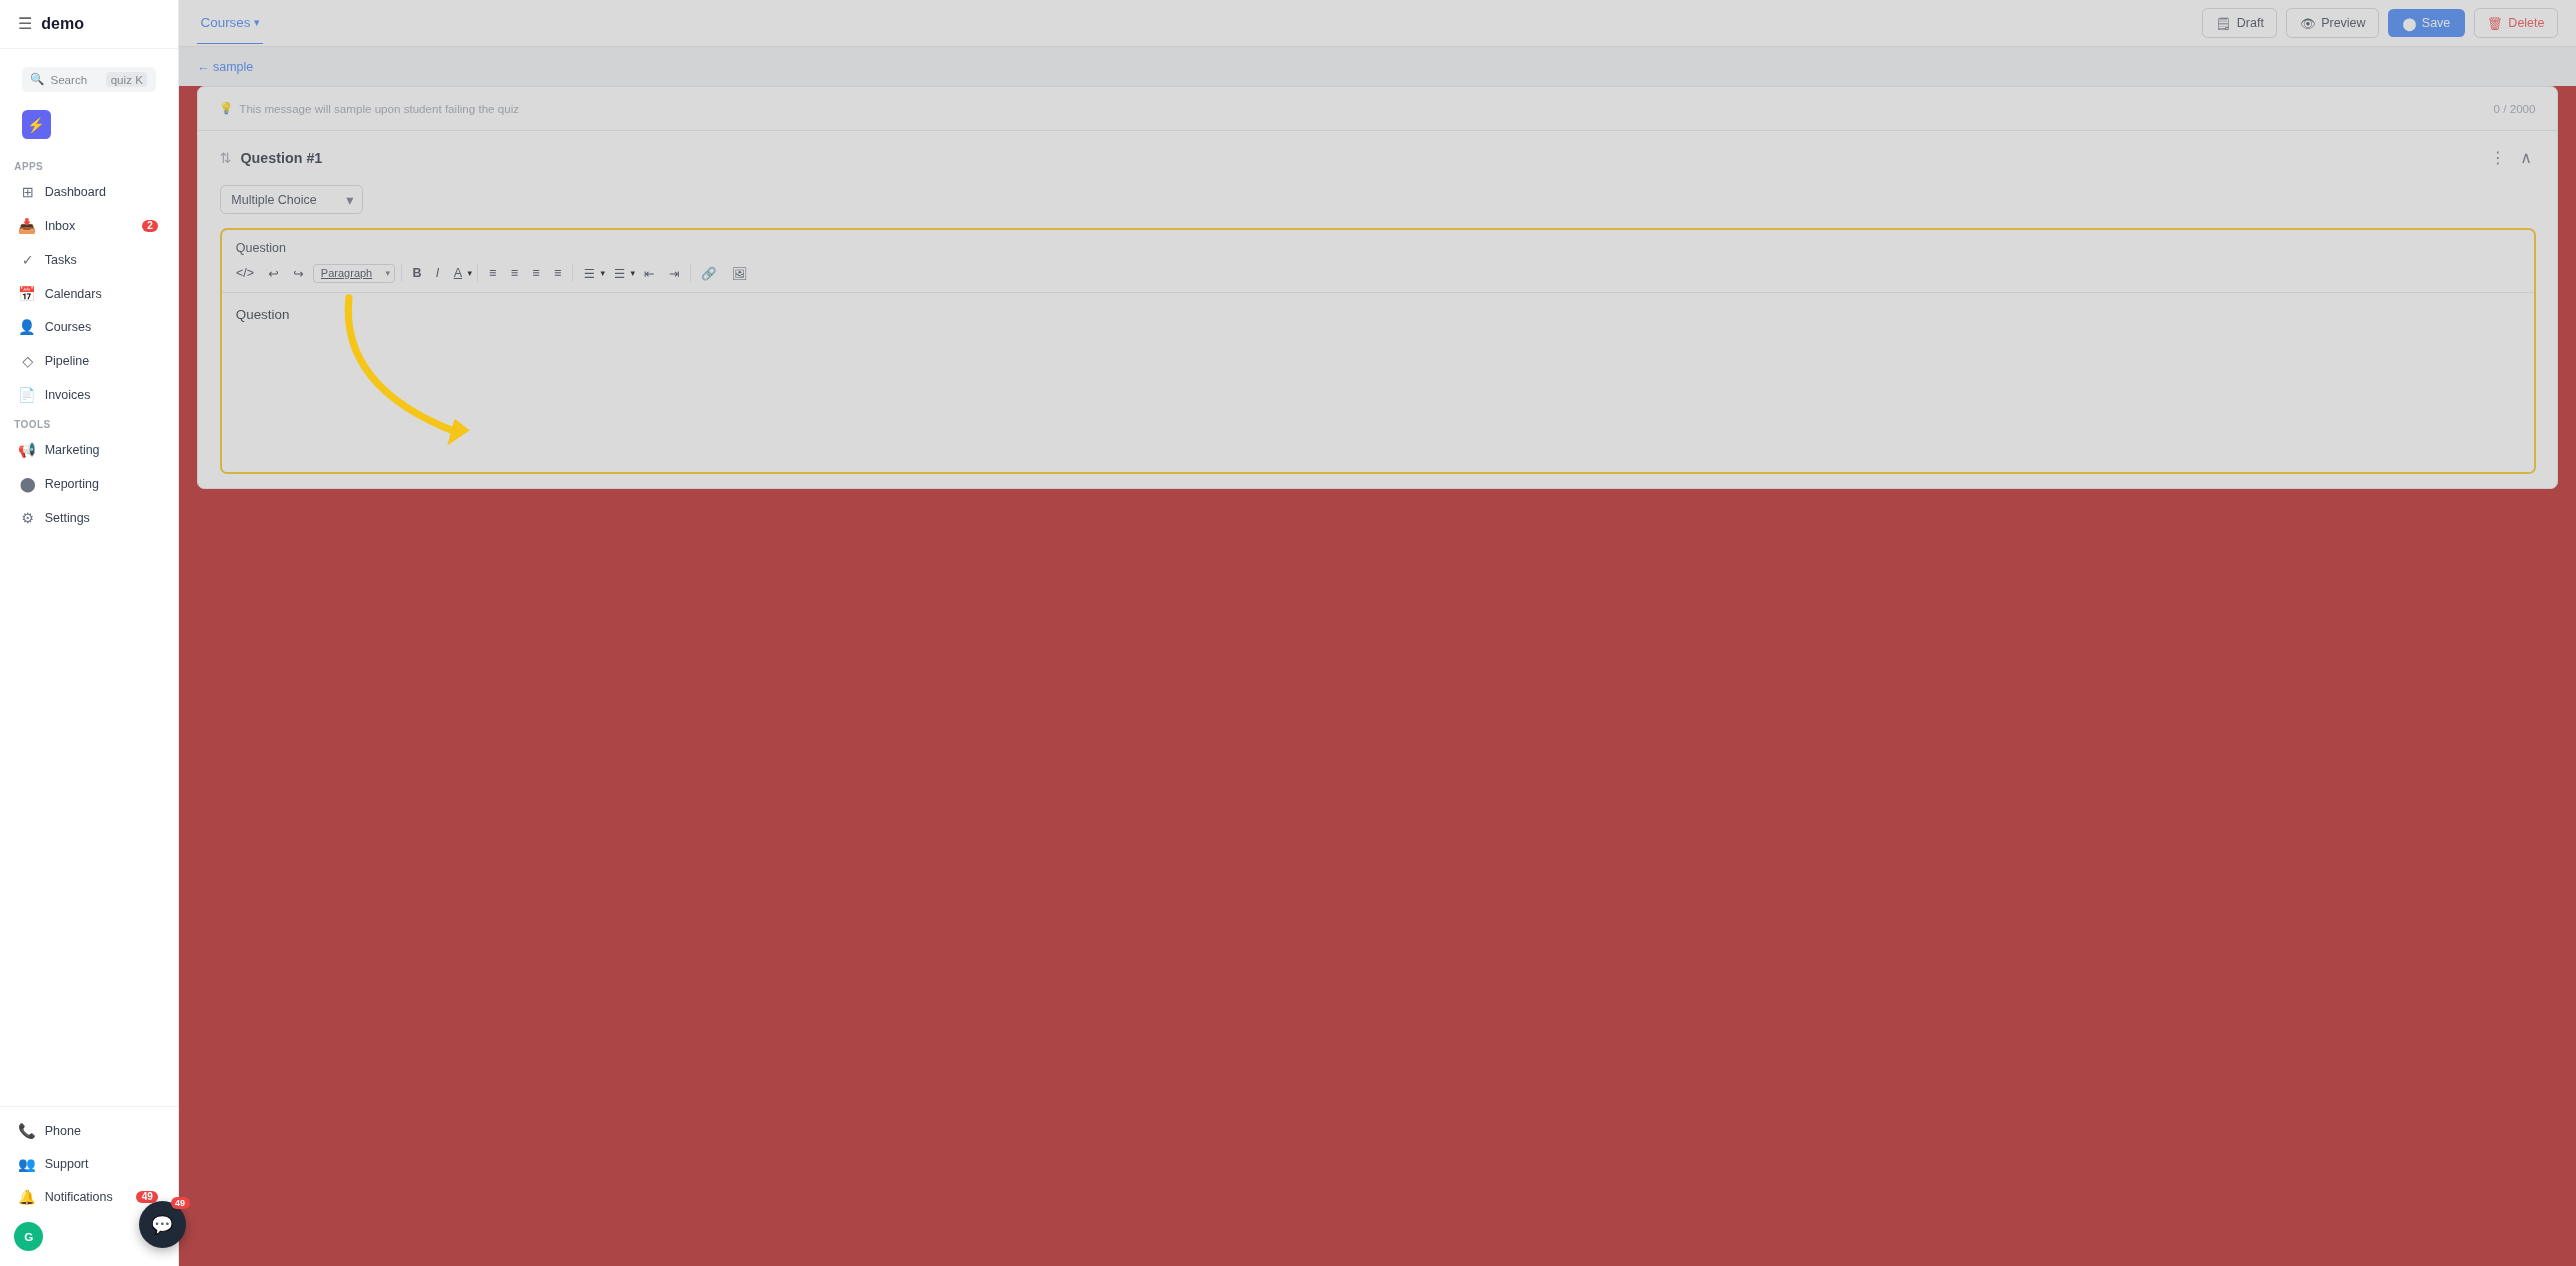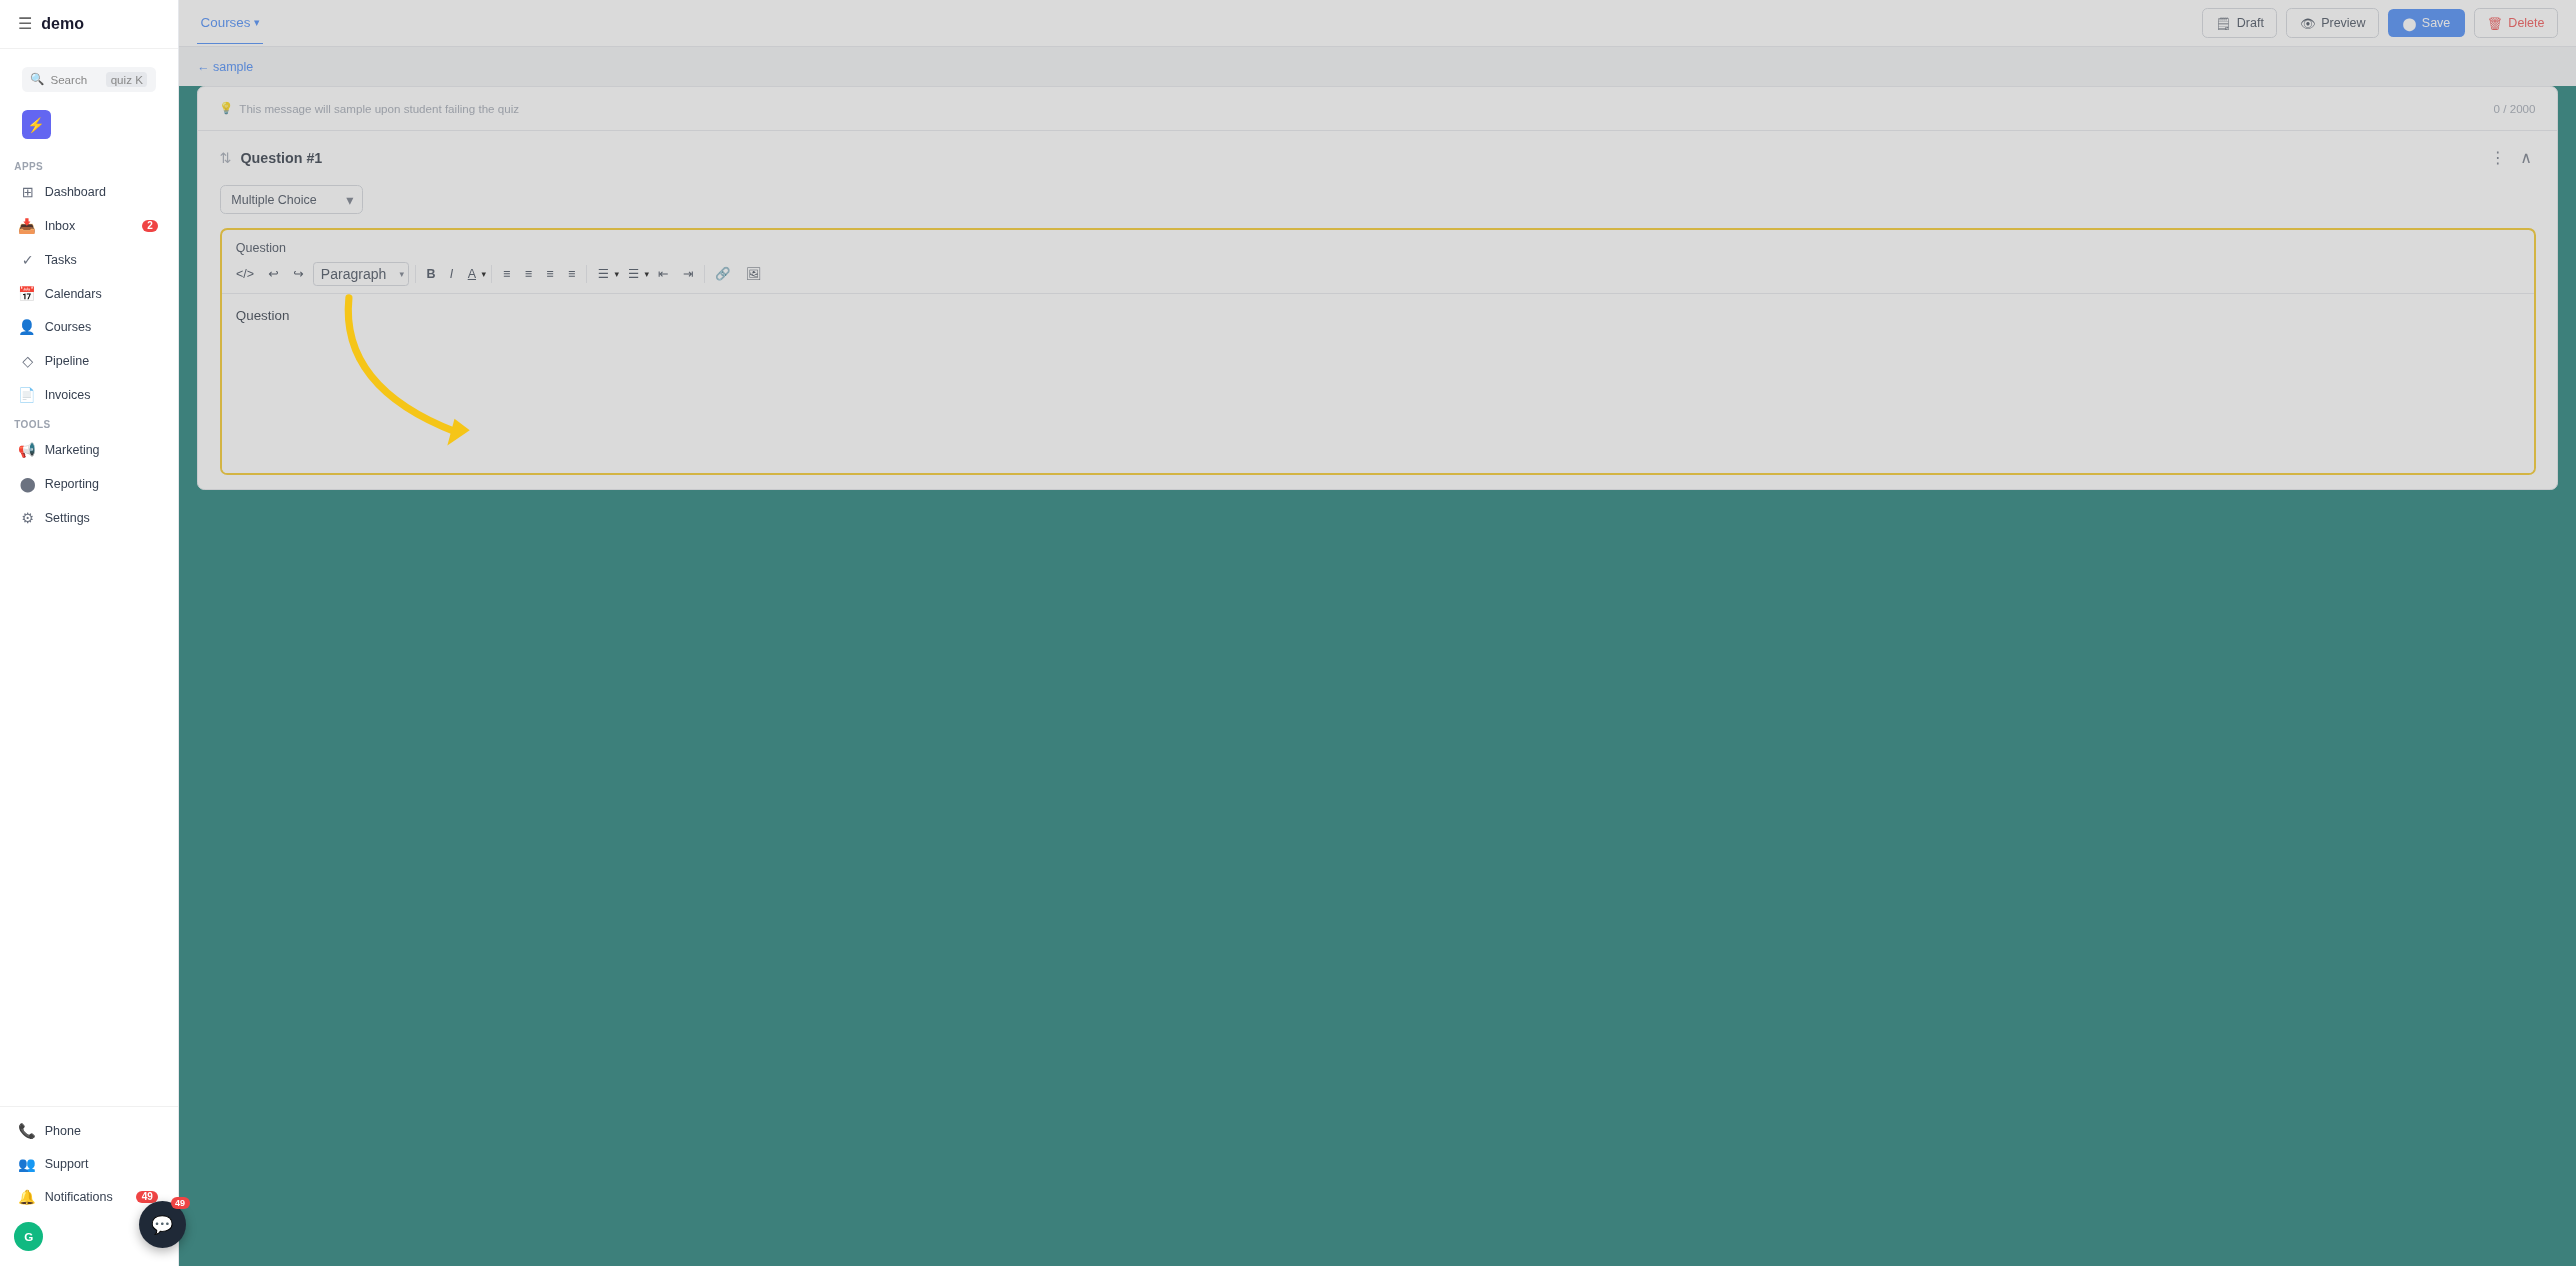--- a/index.html
+++ b/index.html
@@ -184,21 +184,21 @@
       background: #fff;
       cursor: pointer;
       font-size: 12.5px;
       color: #ef4444;
     }
 
     
     .content {
       flex: 1;
       overflow-y: auto;
-      background: #0f766e;
+      background: #b91c1c;
       padding: 0;
       position: relative;
     }
     .breadcrumb {
       padding: 12.5px 18px;
       display: flex;
       align-items: center;
       gap: 5.4px;
       background: #f3f4f6;
       font-size: 12.5px;
@@ -332,25 +332,26 @@
     .toolbar-divider {
       width: 0.9px;
       height: 18px;
       background: #e5e7eb;
       margin: 0 1.8px;
     }
     .paragraph-select {
       border: 0.9px solid #d1d5db;
       border-radius: 3.6px;
       padding: 2.7px 21.5px 2.7px 7.2px;
-      font-size: 14px;
+      font-size: 11px;
       color: #374151;
       background: #fff;
       cursor: pointer;
       appearance: none;
+      text-decoration: underline;
     }
     .paragraph-wrapper {
       position: relative;
       display: inline-block;
     }
     .paragraph-arrow {
       position: absolute;
       right: 5.4px;
       top: 50%;
       transform: translateY(-50%);

